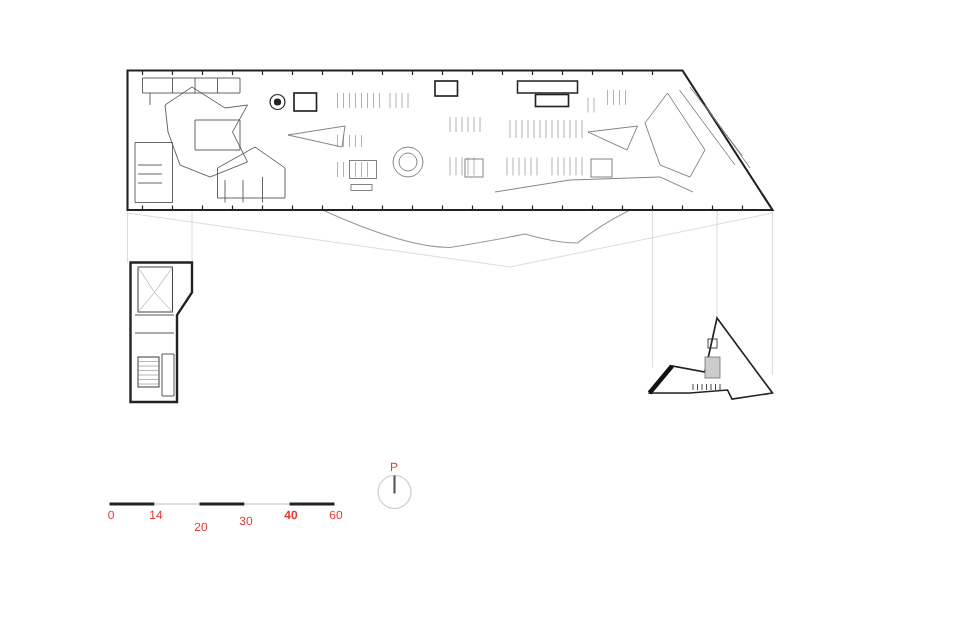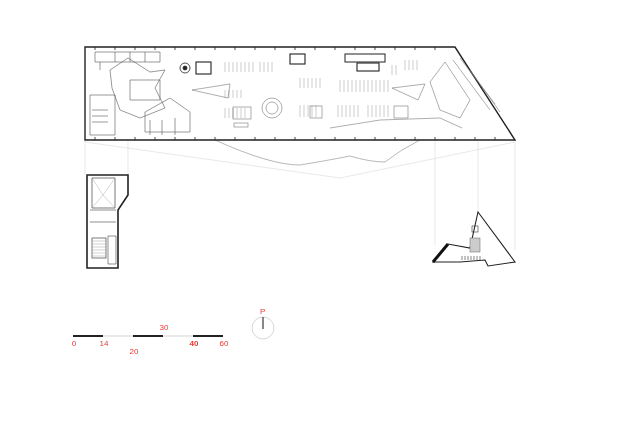--- a/index.html
+++ b/index.html
@@ -148,16 +148,16 @@
 
   <g>
     <circle cx="263" cy="328" r="11" fill="none" stroke="#ccc" stroke-width="0.8"></circle>
     <line x1="263" y1="317" x2="263" y2="329" stroke="#555" stroke-width="1.4"></line>
   </g>
 </svg>
 
 <span class="lbl" style="left:74px;top:340px;">0</span>
 <span class="lbl" style="left:104px;top:340px;">14</span>
 <span class="lbl" style="left:134px;top:348px;">20</span>
-<span class="lbl" style="left:164px;top:324px;text-align:right;">30</span>
+<span class="lbl" style="left:164px;top:344px;text-align:right;">30</span>
 <span class="lbl" style="left:194px;top:340px;font-weight:bold;">40</span>
 <span class="lbl" style="left:224px;top:340px;">60</span>
 <span class="north" style="left:260px;top:308px;">P</span>
 
 </body></html>

